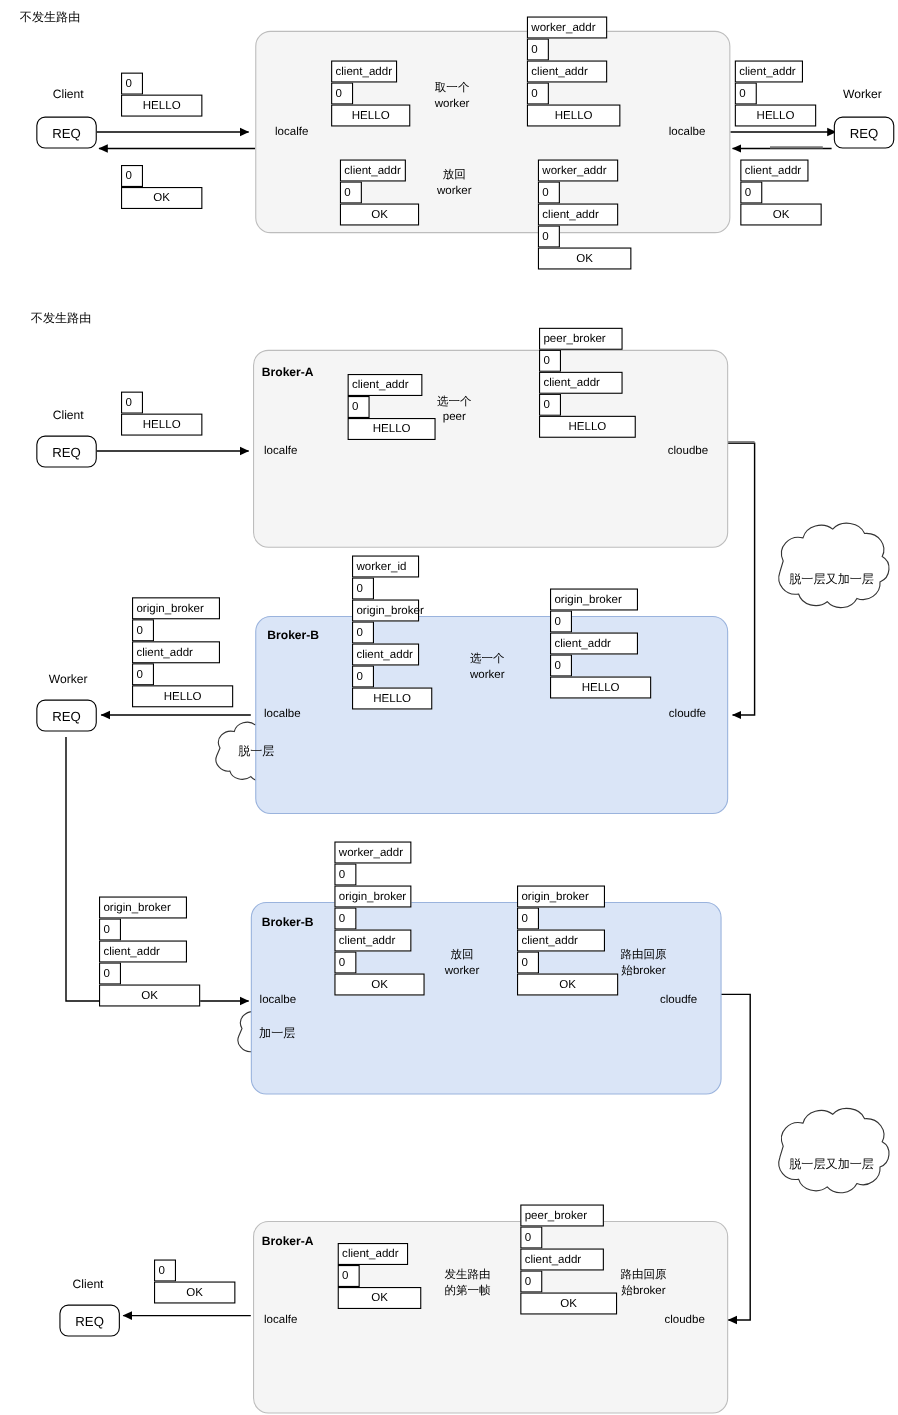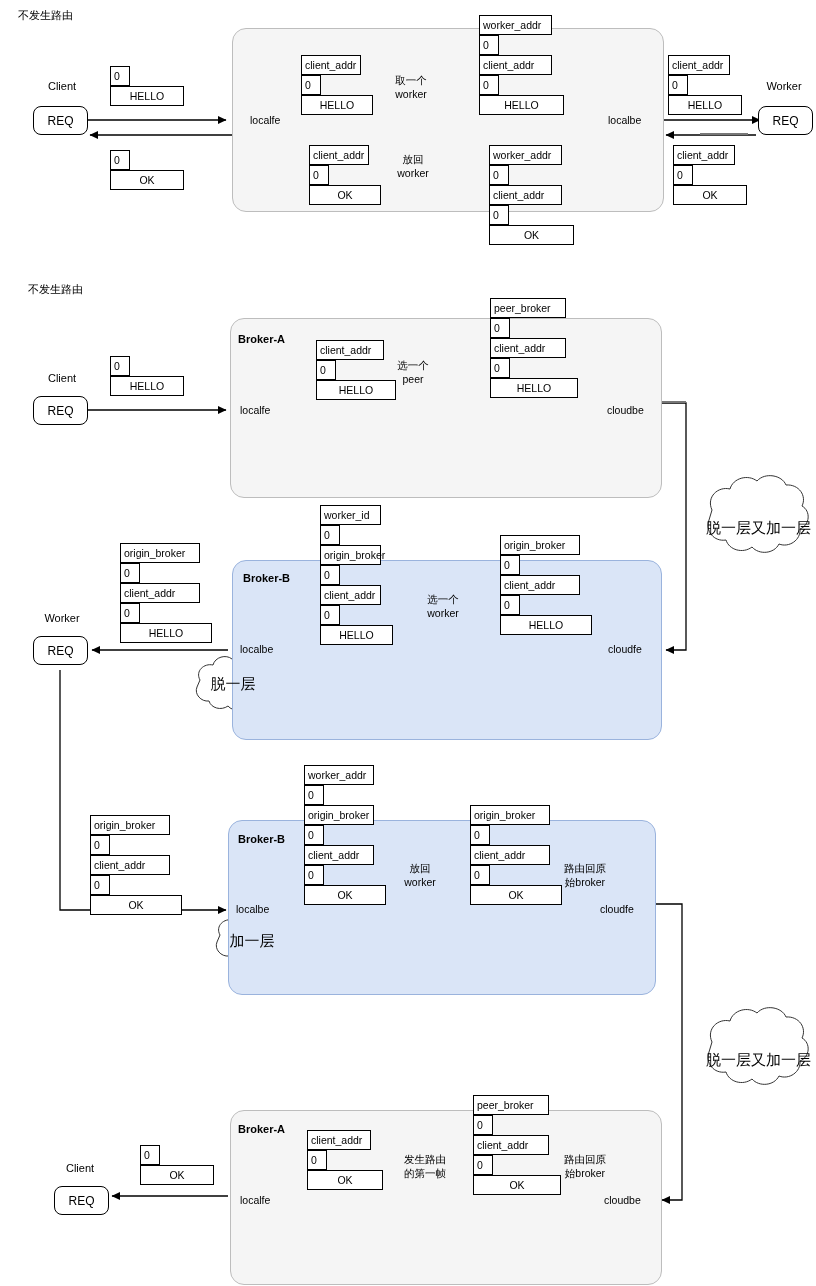--- a/index.html
+++ b/index.html
@@ -46,21 +46,21 @@
   .frame{position:absolute;}
   .frame .cell{
     position:absolute;box-sizing:border-box;border:1px solid #000;
     background:#fff;font-size:10.5px;color:#000;
     display:flex;align-items:center;height:20px;line-height:1;
   }
   .frame .cell.lab{padding-left:3px;justify-content:flex-start;}
   .frame .cell.zero{width:20px;padding-left:3px;justify-content:flex-start;}
   .frame .cell.pay{justify-content:center;}
   .cloud-txt{
-    position:absolute;font-size:15px;color:#000;white-space:nowrap;
+    position:absolute;font-size:11px;color:#000;white-space:nowrap;
     text-align:center;
   }
 </style>
 </head>
 <body>
 
 <div id="stage">
 
   <svg id="canvas" viewBox="0 0 816 1286" xmlns="http://www.w3.org/2000/svg">
     <defs>

